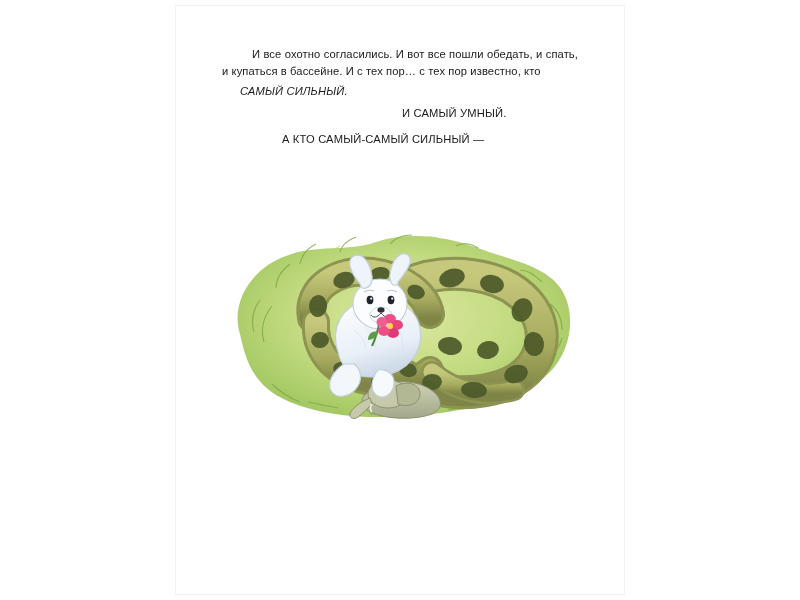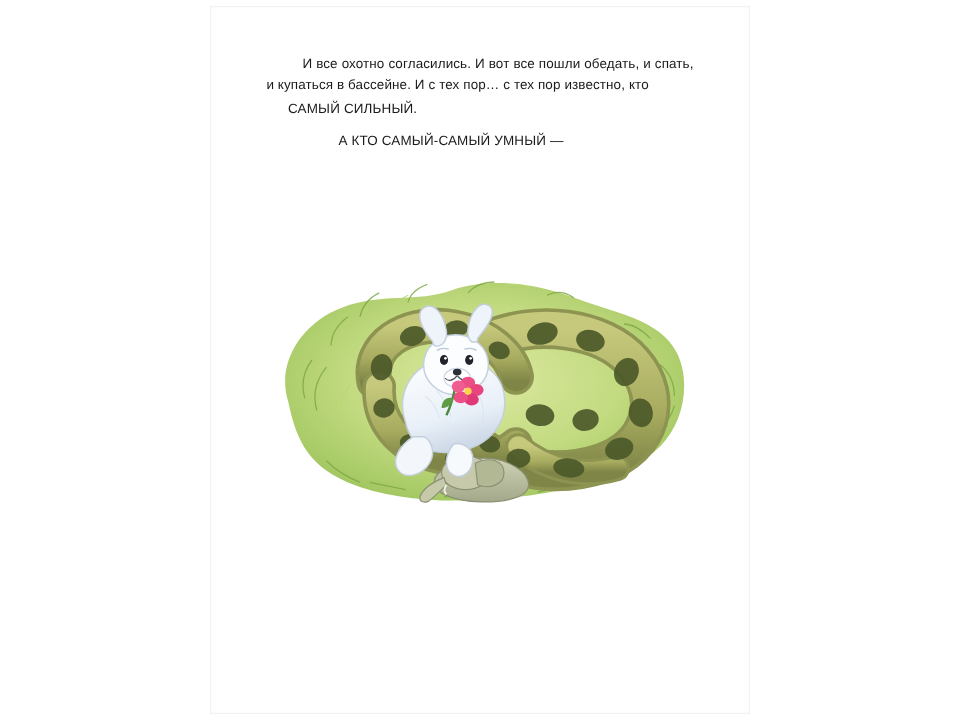--- a/index.html
+++ b/index.html
@@ -62,21 +62,21 @@
     letter-spacing: 0.1px;
   }
   .caps-line {
     font-size: 11.2px;
     line-height: 17.5px;
     color: #1a1a1a;
     margin: 0;
     white-space: nowrap;
     letter-spacing: 0.15px;
   }
-  .l-strong   { padding-left: 18px; margin-top: 4px; }
+  .l-strong   { padding-left: 18px; margin-top: 4px; font-style: italic; }
   .l-pretty   { padding-left: 100px; margin-top: 4px; }
   .l-smart    { padding-left: 180px; margin-top: 4px; }
   .l-kind-1   { padding-left: 60px; margin-top: 9px; }
   .l-kind-2   { padding-left: 68px; margin-top: 0px; }
 
   
   #illustration {
     position: absolute;
     left: 44px;
     top: 216px;
@@ -95,22 +95,23 @@
 
   <div id="page">
 
     <div id="text-block">
 
       <p class="para">И все охотно согласились. И вот все пошли обедать, и спать, и купаться в бассейне. И с тех пор… с тех пор известно, кто</p>
 
       <p class="caps-line l-strong">САМЫЙ СИЛЬНЫЙ.</p>
 
 
-
-      <p class="caps-line l-kind-1">А КТО САМЫЙ-САМЫЙ УМНЫЙ —</p>
+      <p class="caps-line l-smart">И САМЫЙ УМНЫЙ.</p>
+
+      <p class="caps-line l-kind-1">А КТО САМЫЙ-САМЫЙ СИЛЬНЫЙ —</p>
 
     </div>
 
     <div id="illustration">
       <svg width="360" height="222" viewBox="0 0 360 222" xmlns="http://www.w3.org/2000/svg">
         <defs>
           <radialGradient id="grassGrad" cx="50%" cy="45%" r="62%">
             <stop offset="0%" stop-color="#dce9a0"></stop>
             <stop offset="55%" stop-color="#c2da80"></stop>
             <stop offset="100%" stop-color="#9dc45c"></stop>

